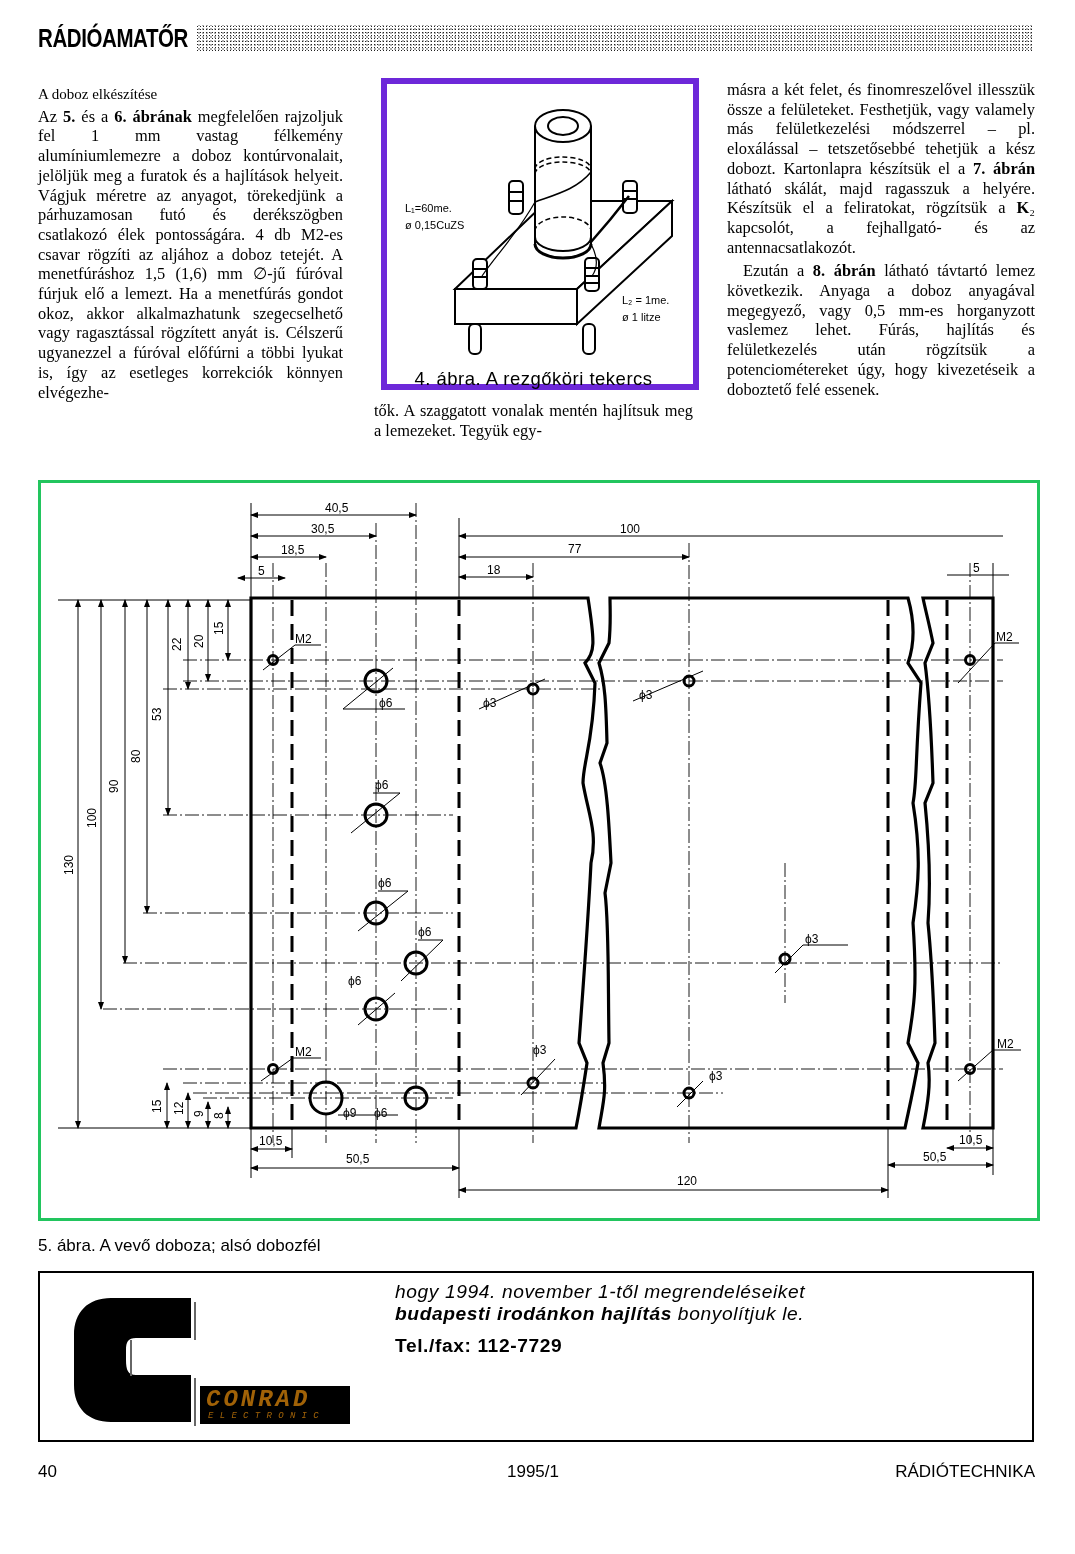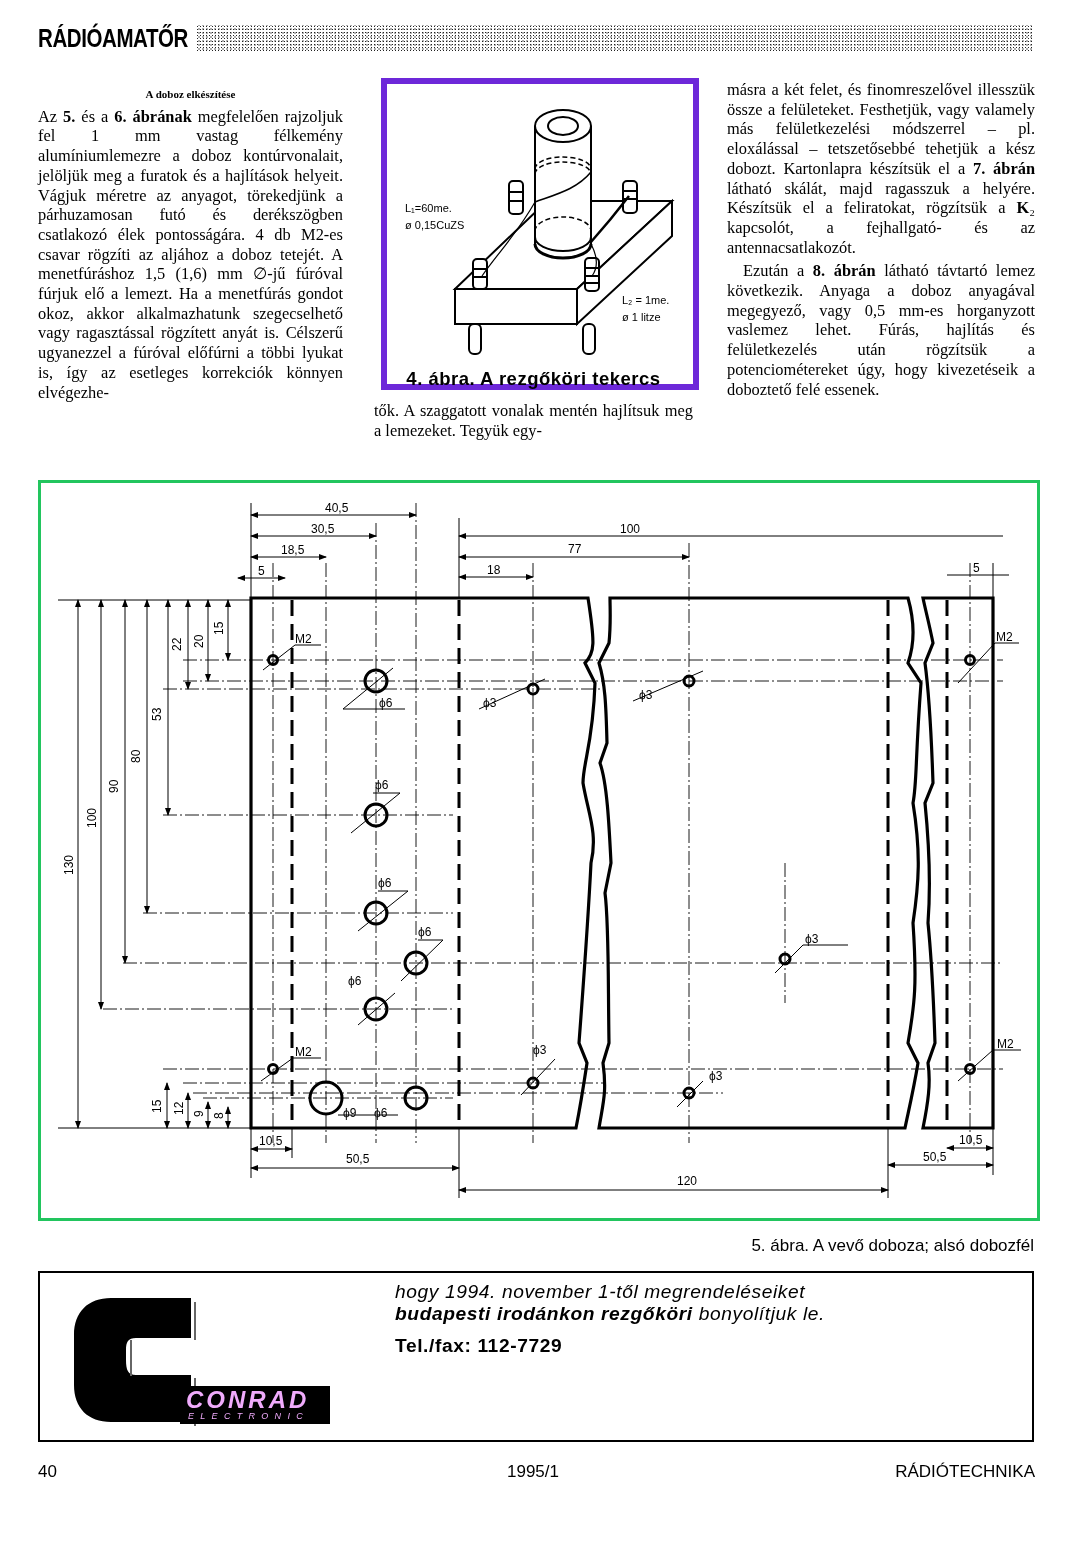--- a/index.html
+++ b/index.html
@@ -12,33 +12,33 @@
       radial-gradient(circle, #222 0.55px, transparent 0.9px),
       radial-gradient(circle, #555 0.5px, transparent 0.9px);
     background-size: 3px 3px, 4px 4px;
     background-position: 0 0, 1px 2px; }
   .col { font-size: 16.4px; line-height: 19.7px; text-align: justify; hyphens: manual; }
   .col p { margin: 0; }
   .col .indent { text-indent: 16px; }
   .col1 { left: 38px; top: 85px; width: 305px; }
   .col2 { left: 374px; top: 401px; width: 319px; }
   .col3 { left: 727px; top: 80px; width: 308px; }
-  .h-section { font-weight: bold; font-size: 11px; margin-bottom: 2px !important; text-align: center; }
+  .h-section { font-weight: normal; font-size: 15px; margin-bottom: 2px !important; text-align: left; }
   .fig4 { left: 381px; top: 78px; width: 306px; height: 300px; border: 6px solid #6d28d9; }
-  .fig4-caption { left: 374px; top: 368px; width: 319px; text-align: center; font-family: "Liberation Sans", sans-serif; font-weight: bold; font-size: 18.5px; letter-spacing: 0.5px; }
+  .fig4-caption { left: 374px; top: 368px; width: 319px; text-align: center; font-family: "Liberation Sans", sans-serif; font-weight: normal; font-size: 18.5px; letter-spacing: 0.5px; }
   .fig5-frame { left: 38px; top: 480px; width: 996px; height: 735px; border: 3px solid #22c55e; }
-  .fig5-caption { left: 38px; top: 1236px; width: 996px; text-align: right; font-family: "Liberation Sans", sans-serif; font-size: 17px; }
+  .fig5-caption { left: 38px; top: 1236px; width: 996px; text-align: left; font-family: "Liberation Sans", sans-serif; font-size: 17px; }
   .ad-box { left: 38px; top: 1271px; width: 996px; height: 171px; border: 2.5px solid #000; box-sizing: border-box; }
   .ad-text { left: 395px; top: 1281px; font-family: "Liberation Sans", sans-serif; font-size: 19.2px; line-height: 22px; letter-spacing: 0.6px; }
   .ad-text .it { font-style: italic; }
   .ad-text .bi { font-style: italic; font-weight: bold; }
   .ad-text .b { font-weight: bold; }
   .ad-text .line { white-space: nowrap; }
   .ad-gap { height: 10px; }
-  .conrad-badge { left: 180px; top: 1386px; width: 150px; height: 38px; background: #000; color: #f0abfc; font-family: Liberation Sans, sans-serif; }
+  .conrad-badge { left: 200px; top: 1386px; width: 150px; height: 38px; background: #000; color: #a16207; font-family: Liberation Mono, monospace; }
   .conrad-badge .brand { position: absolute; left: 6px; top: 0px; font-size: 24px; font-weight: bold; font-style: italic; letter-spacing: 3px; }
   .conrad-badge .sub { position: absolute; left: 8px; top: 25px; font-size: 9px; font-style: italic; letter-spacing: 6.3px; }
   .footer { top: 1462px; font-family: "Liberation Sans", sans-serif; font-size: 17px; }
   .f-left { left: 38px; }
   .f-mid { left: 507px; }
   .f-right { right: 40px; margin-left: 8px; }
   svg text { font-family: "Liberation Sans", sans-serif; }
 </style>
 </head>
 <body>
@@ -300,20 +300,20 @@
 <svg class="abs" style="left:66px;top:1290px" width="130" height="140" viewBox="0 0 130 140">
   <path d="M45,8 L125,8 L125,48 L70,48 C62,48 60,52 60,60 L60,70 C60,80 62,85 70,85 L125,85 L125,132 L45,132 C22,132 8,118 8,95 L8,45 C8,22 22,8 45,8 Z" fill="#000"></path>
   <path d="M128,12 L130,12 L130,50 L128,50 Z M64,50 L66,50 L66,86 L64,86 Z M128,88 L130,88 L130,136 L128,136 Z" fill="#666"></path>
 </svg>
 <div class="abs conrad-badge">
   <span class="brand">CONRAD</span>
   <span class="sub">ELECTRONIC</span>
 </div>
 <div class="abs ad-text">
   <div class="line it">hogy 1994. november 1-től megrendeléseiket</div>
-  <div class="line"><span class="bi">budapesti irodánkon rezgőköri</span><span class="it"> bonyolítjuk le.</span></div>
+  <div class="line"><span class="bi">budapesti irodánkon hajlítás</span><span class="it"> bonyolítjuk le.</span></div>
   <div class="ad-gap"></div>
   <div class="line b">Tel./fax: 112-7729</div>
 </div>
 
 <div class="abs footer f-left">40</div>
 <div class="abs footer f-mid">1995/1</div>
 <div class="abs footer f-right">RÁDIÓTECHNIKA</div>
 
 </body></html>

